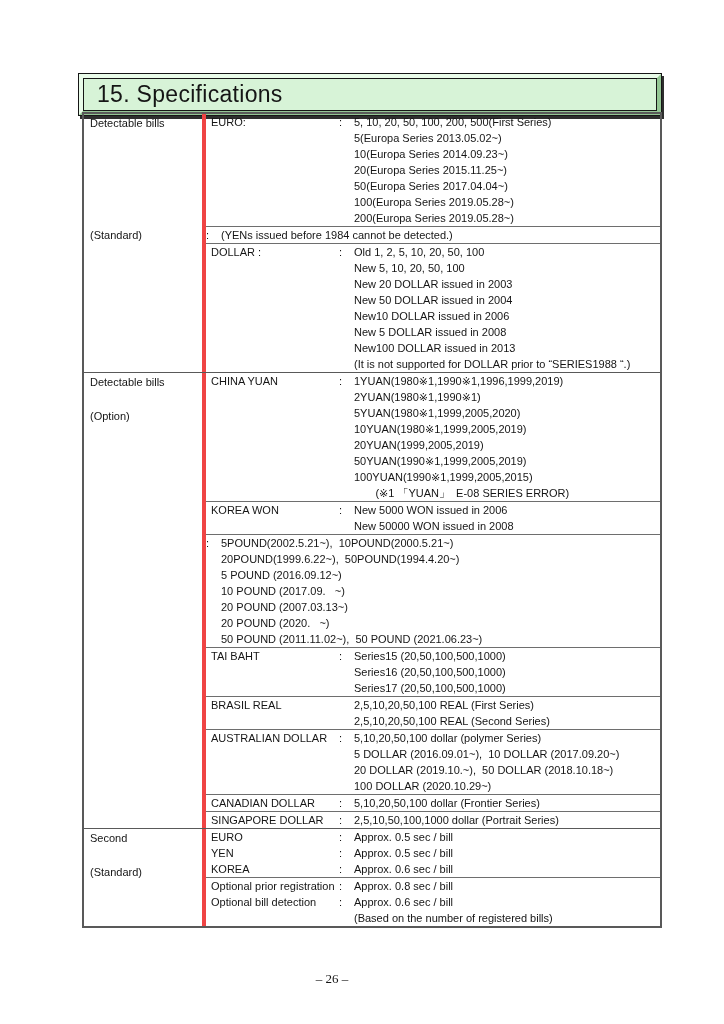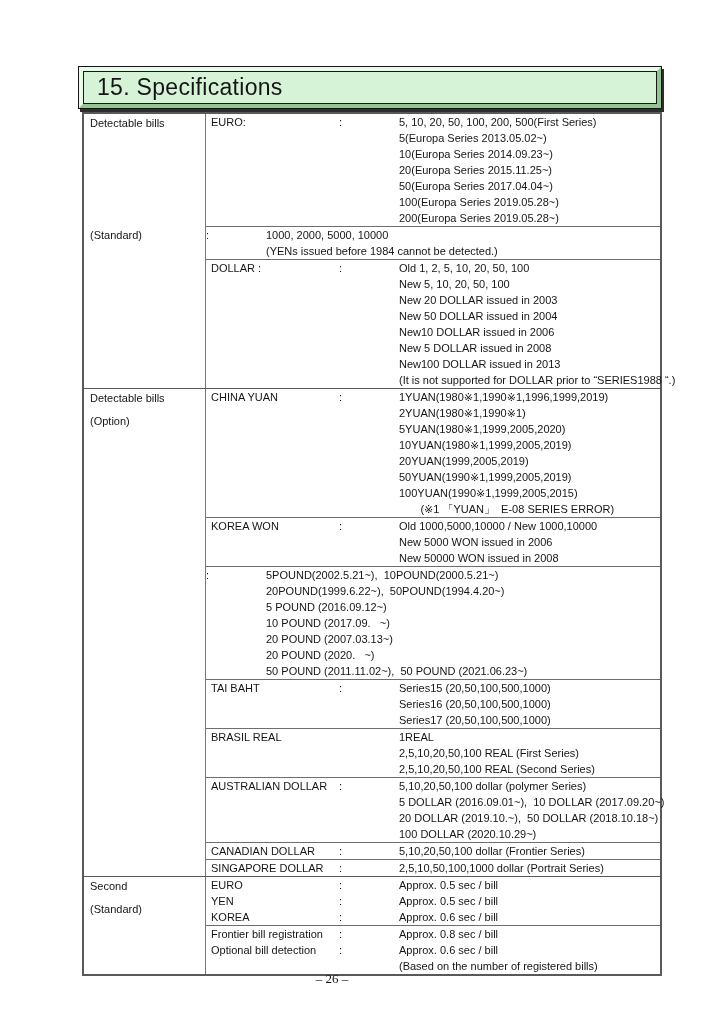--- a/index.html
+++ b/index.html
@@ -4,21 +4,21 @@
 <style>
   html,body { margin:0; padding:0; }
   body {
     width:724px; height:1024px; background:#ffffff; position:relative;
     font-family:"Liberation Sans","DejaVu Sans",sans-serif; color:#151515;
     overflow:hidden;
   }
 
   
   .title-box {
-    position:absolute; left:78px; top:66px; width:584px; height:43px;
+    position:absolute; left:78px; top:73px; width:584px; height:43px;
     box-sizing:border-box; border:1px solid #161616;
     box-shadow:2px 3px 0 #2e2e2e;
   }
   .title-bevel {
     width:100%; height:100%; box-sizing:border-box;
     border:4px solid;
     border-color:#e9fbe9 #94c694 #94c694 #e9fbe9;
     background:#d7f3d7;
   }
   .title-inner {
@@ -31,32 +31,32 @@
   
   .spec-table {
     position:absolute; left:82px; top:112px; width:580px;
     box-sizing:border-box; border:2px solid #595959;
     font-size:11px; line-height:16px;
   }
   .group { display:flex; }
   .group + .group { border-top:1px solid #595959; }
   .glabel {
     flex:0 0 122px; width:122px; box-sizing:border-box;
-    border-right:1px solid #ef4444; padding:1px 4px 0 6px;
+    border-right:4px solid #ef4444; padding:1px 4px 0 6px;
     white-space:pre;
   }
-  .glabel .lbl2 { margin-top:7px; }
+  .glabel .lbl2 { margin-top:18px; }
   .group:first-child .glabel .lbl2 { margin-top:96px; }
   .gcontent { flex:1; min-width:0; }
   .subrow { display:flex; flex-direction:column; padding:0 0; }
   .subrow + .subrow { border-top:1px solid #6e6e6e; }
   .entry { display:flex; }
   .ename  { flex:0 0 133px; width:133px; box-sizing:border-box; padding-left:5px; white-space:pre; }
   .ecolon { flex:0 0 15px; width:15px; white-space:pre; }
-  .evals  { flex:1; min-width:0; white-space:pre;margin-left:45px; }
+  .evals  { flex:1; min-width:0; white-space:pre; }
 
   
   .page-num {
     position:absolute; left:0; top:971px; width:664px; text-align:center;
     font-family:"Liberation Serif","DejaVu Serif",serif; font-size:13px;
     white-space:pre;
   }
 </style>
 </head>
 <body>
@@ -74,21 +74,21 @@
         <div class="subrow">
           <div class="entry">
             <div class="ename">EURO:</div>
             <div class="ecolon">:</div>
             <div class="evals"><div class="vline">5, 10, 20, 50, 100, 200, 500(First Series)</div><div class="vline">5(Europa Series 2013.05.02~)</div><div class="vline">10(Europa Series 2014.09.23~)</div><div class="vline">20(Europa Series 2015.11.25~)</div><div class="vline">50(Europa Series 2017.04.04~)</div><div class="vline">100(Europa Series 2019.05.28~)</div><div class="vline">200(Europa Series 2019.05.28~)</div></div>
           </div>
         </div>
         <div class="subrow">
           <div class="entry">
             <div class="ecolon">:</div>
-            <div class="evals"><div class="vline">1000, 2000, 5000, 10000</div><div class="vline">(YENs issued before 1984 cannot be detected.)</div></div>
+            <div class="evals"><div class="vline">(YENs issued before 1984 cannot be detected.)</div></div>
           </div>
         </div>
         <div class="subrow">
           <div class="entry">
             <div class="ename">DOLLAR :</div>
             <div class="ecolon">:</div>
             <div class="evals"><div class="vline">Old 1, 2, 5, 10, 20, 50, 100</div><div class="vline">New 5, 10, 20, 50, 100</div><div class="vline">New 20 DOLLAR issued in 2003</div><div class="vline">New 50 DOLLAR issued in 2004</div><div class="vline">New10 DOLLAR issued in 2006</div><div class="vline">New 5 DOLLAR issued in 2008</div><div class="vline">New100 DOLLAR issued in 2013</div><div class="vline">(It is not supported for DOLLAR prior to “SERIES1988 “.)</div></div>
           </div>
         </div>
       </div>
@@ -100,41 +100,41 @@
           <div class="entry">
             <div class="ename">CHINA YUAN</div>
             <div class="ecolon">:</div>
             <div class="evals"><div class="vline">1YUAN(1980※1,1990※1,1996,1999,2019)</div><div class="vline">2YUAN(1980※1,1990※1)</div><div class="vline">5YUAN(1980※1,1999,2005,2020)</div><div class="vline">10YUAN(1980※1,1999,2005,2019)</div><div class="vline">20YUAN(1999,2005,2019)</div><div class="vline">50YUAN(1990※1,1999,2005,2019)</div><div class="vline">100YUAN(1990※1,1999,2005,2015)</div><div class="vline">       (※1 「YUAN」  E-08 SERIES ERROR)</div></div>
           </div>
         </div>
         <div class="subrow">
           <div class="entry">
             <div class="ename">KOREA WON</div>
             <div class="ecolon">:</div>
-            <div class="evals"><div class="vline">Old 1000,5000,10000 / New 1000,10000</div><div class="vline">New 5000 WON issued in 2006</div><div class="vline">New 50000 WON issued in 2008</div></div>
+            <div class="evals"><div class="vline">New 5000 WON issued in 2006</div><div class="vline">New 50000 WON issued in 2008</div></div>
           </div>
         </div>
         <div class="subrow">
           <div class="entry">
             <div class="ecolon">:</div>
             <div class="evals"><div class="vline">5POUND(2002.5.21~),  10POUND(2000.5.21~)</div><div class="vline">20POUND(1999.6.22~),  50POUND(1994.4.20~)</div><div class="vline">5 POUND (2016.09.12~)</div><div class="vline">10 POUND (2017.09.   ~)</div><div class="vline">20 POUND (2007.03.13~)</div><div class="vline">20 POUND (2020.   ~)</div><div class="vline">50 POUND (2011.11.02~),  50 POUND (2021.06.23~)</div></div>
           </div>
         </div>
         <div class="subrow">
           <div class="entry">
             <div class="ename">TAI BAHT</div>
             <div class="ecolon">:</div>
             <div class="evals"><div class="vline">Series15 (20,50,100,500,1000)</div><div class="vline">Series16 (20,50,100,500,1000)</div><div class="vline">Series17 (20,50,100,500,1000)</div></div>
           </div>
         </div>
         <div class="subrow">
           <div class="entry">
             <div class="ename">BRASIL REAL</div>
             <div class="ecolon"></div>
-            <div class="evals"><div class="vline">1REAL</div><div class="vline">2,5,10,20,50,100 REAL (First Series)</div><div class="vline">2,5,10,20,50,100 REAL (Second Series)</div></div>
+            <div class="evals"><div class="vline">2,5,10,20,50,100 REAL (First Series)</div><div class="vline">2,5,10,20,50,100 REAL (Second Series)</div></div>
           </div>
         </div>
         <div class="subrow">
           <div class="entry">
             <div class="ename">AUSTRALIAN DOLLAR</div>
             <div class="ecolon">:</div>
             <div class="evals"><div class="vline">5,10,20,50,100 dollar (polymer Series)</div><div class="vline">5 DOLLAR (2016.09.01~),  10 DOLLAR (2017.09.20~)</div><div class="vline">20 DOLLAR (2019.10.~),  50 DOLLAR (2018.10.18~)</div><div class="vline">100 DOLLAR (2020.10.29~)</div></div>
           </div>
         </div>
         <div class="subrow">
@@ -168,21 +168,21 @@
             <div class="evals"><div class="vline">Approx. 0.5 sec / bill</div></div>
           </div>
           <div class="entry">
             <div class="ename">KOREA</div>
             <div class="ecolon">:</div>
             <div class="evals"><div class="vline">Approx. 0.6 sec / bill</div></div>
           </div>
         </div>
         <div class="subrow">
           <div class="entry">
-            <div class="ename">Frontier bill registration</div>
+            <div class="ename">Optional prior registration</div>
             <div class="ecolon">:</div>
             <div class="evals"><div class="vline">Approx. 0.8 sec / bill</div></div>
           </div>
           <div class="entry">
             <div class="ename">Optional bill detection</div>
             <div class="ecolon">:</div>
             <div class="evals"><div class="vline">Approx. 0.6 sec / bill</div><div class="vline">(Based on the number of registered bills)</div></div>
           </div>
         </div>
       </div>

